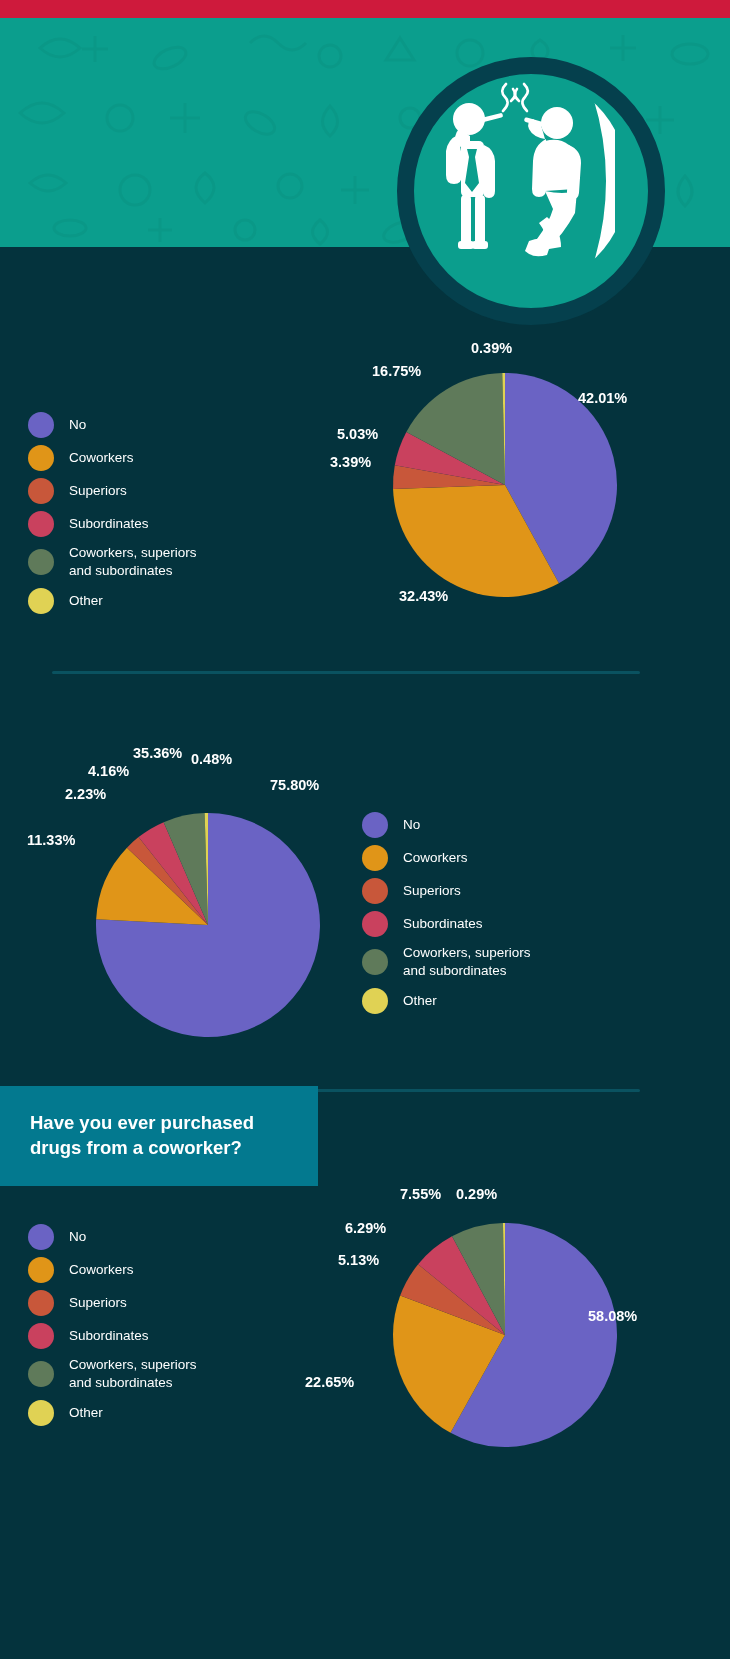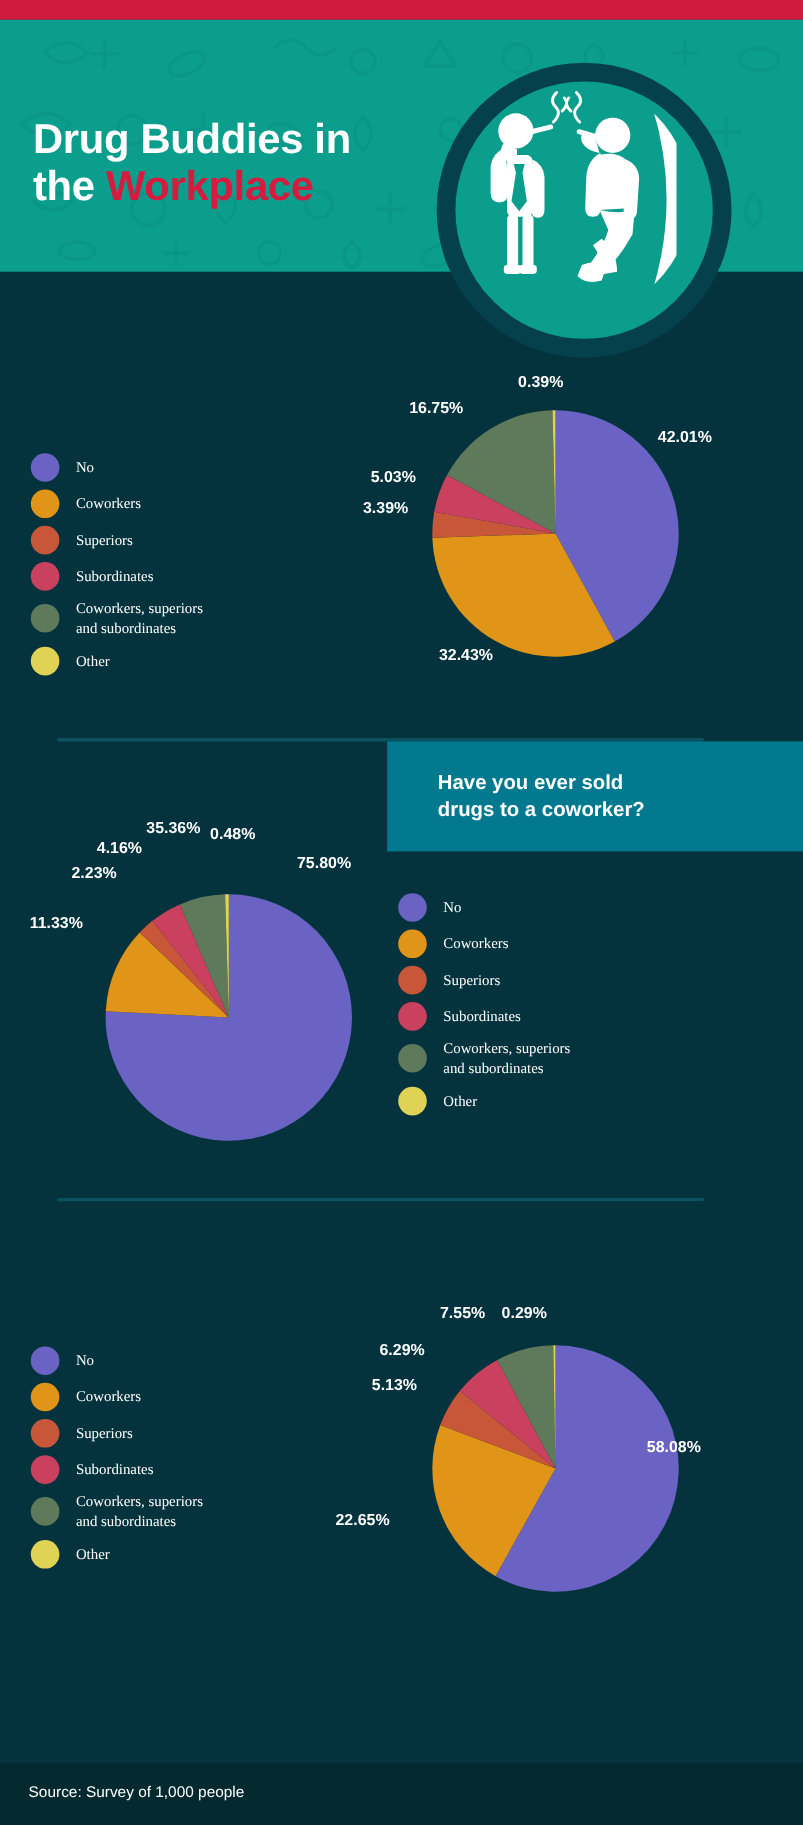--- a/index.html
+++ b/index.html
@@ -85,21 +85,20 @@
     font-weight: bold;
     line-height: 1.35;
   }
 
   
   .legend { position: absolute; }
   .legend-row {
     display: flex;
     align-items: center;
     margin-bottom: 7px;
-    font-family: Liberation Serif, serif;
   }
   .legend-row.multiline { align-items: center; margin-bottom: 8px; }
   .swatch {
     width: 26px; height: 26px;
     border-radius: 50%;
     flex: 0 0 26px;
     margin-right: 15px;
   }
   .legend-label {
     color: #ffffff;
@@ -182,24 +181,20 @@
         <circle cx="610" cy="170" r="14"></circle>
         <path d="M685 158 q14 16 0 30 q-14 -14 0 -30 z"></path>
         <ellipse cx="70" cy="210" rx="16" ry="8"></ellipse>
         <path d="M160 200 l0 24 M148 212 l24 0"></path>
         <circle cx="245" cy="212" r="10"></circle>
         <path d="M320 202 q15 12 0 24 q-15 -12 0 -24 z"></path>
         <ellipse cx="400" cy="214" rx="17" ry="9" transform="rotate(-20 400 214)"></ellipse>
       </g>
     </svg>
 
-    <div class="header-title">
-      <span>Drug Buddies in</span><br>
-      <span>the </span><span class="accent">Workplace</span>
-    </div>
   </div>
 
   <div class="badge">
     <div class="ring"></div>
     <svg width="248" height="248" viewBox="0 0 248 248">
       <defs>
         <clipPath id="circClip">
             <circle cx="124" cy="124" r="107"></circle>
           </clipPath>
       </defs>
@@ -278,33 +273,29 @@
       <g id="pie1slices">
           <path d="M 115 115 L 115.00 3.00 A 112 112 0 0 1 168.89 213.18 Z" fill="#6a63c4"></path>
           <path d="M 115 115 L 168.89 213.18 A 112 112 0 0 1 3.07 118.94 Z" fill="#e09518"></path>
           <path d="M 115 115 L 3.07 118.94 A 112 112 0 0 1 4.77 95.19 Z" fill="#c8573a"></path>
           <path d="M 115 115 L 4.77 95.19 A 112 112 0 0 1 16.38 61.91 Z" fill="#c9415e"></path>
           <path d="M 115 115 L 16.38 61.91 A 112 112 0 0 1 112.26 3.03 Z" fill="#5f7a5a"></path>
           <path d="M 115 115 L 112.26 3.03 A 112 112 0 0 1 115.00 3.00 Z" fill="#e0d254"></path>
         </g>
     </svg>
   </div>
-  <div class="pie-label" style="left:598px; top:390px;">42.01%</div>
+  <div class="pie-label" style="left:578px; top:390px;">42.01%</div>
   <div class="pie-label" style="left:399px; top:588px;text-align:right;">32.43%</div>
   <div class="pie-label" style="left:330px; top:454px;">3.39%</div>
   <div class="pie-label" style="left:337px; top:426px;">5.03%</div>
   <div class="pie-label" style="left:372px; top:363px;">16.75%</div>
   <div class="pie-label" style="left:471px; top:340px;text-align:center;">0.39%</div>
 
   <div class="divider" style="left:52px; top:671px; width:588px;"></div>
 
-  <div class="qband" style="left:352px; top:674px; width:378px; height:100px; padding-left:46px; box-sizing:border-box;">
-    <div class="qtext" style="white-space:pre-line;">Have you ever sold
-drugs to a coworker?</div>
-  </div>
 
   <div class="legend" style="left:362px; top:812px;">
     <div class="legend-row">
       <span class="swatch" style="background:#6a63c4"></span>
       <span class="legend-label">No</span>
     </div>
     <div class="legend-row">
       <span class="swatch" style="background:#e09518"></span>
       <span class="legend-label">Coworkers</span>
     </div>
@@ -341,20 +332,24 @@
   </div>
   <div class="pie-label" style="left:270px; top:777px;">75.80%</div>
   <div class="pie-label" style="left:27px; top:832px;">11.33%</div>
   <div class="pie-label" style="left:65px; top:786px;">2.23%</div>
   <div class="pie-label" style="left:88px; top:763px;">4.16%</div>
   <div class="pie-label" style="left:133px; top:745px;">35.36%</div>
   <div class="pie-label" style="left:191px; top:751px;">0.48%</div>
 
   <div class="divider" style="left:52px; top:1089px; width:588px;"></div>
 
+  <div class="qband" style="left:0; top:1086px; width:318px; height:100px; padding-left:30px; box-sizing:border-box;">
+    <div class="qtext" style="white-space:pre-line;">Have you ever purchased
+drugs from a coworker?</div>
+  </div>
 
   <div class="legend" style="left:28px; top:1224px;">
     <div class="legend-row">
       <span class="swatch" style="background:#6a63c4"></span>
       <span class="legend-label">No</span>
     </div>
     <div class="legend-row">
       <span class="swatch" style="background:#e09518"></span>
       <span class="legend-label">Coworkers</span>
     </div>
@@ -389,17 +384,14 @@
         </g>
     </svg>
   </div>
   <div class="pie-label" style="left:588px; top:1308px;">58.08%</div>
   <div class="pie-label" style="left:305px; top:1374px;">22.65%</div>
   <div class="pie-label" style="left:338px; top:1252px;">5.13%</div>
   <div class="pie-label" style="left:345px; top:1220px;">6.29%</div>
   <div class="pie-label" style="left:400px; top:1186px;">7.55%</div>
   <div class="pie-label" style="left:456px; top:1186px;text-align:right;">0.29%</div>
 
-  <div class="footer">
-    <div class="footer-text">Source: Survey of 1,000 people</div>
-  </div>
 
 </div>
 
 </body></html>

